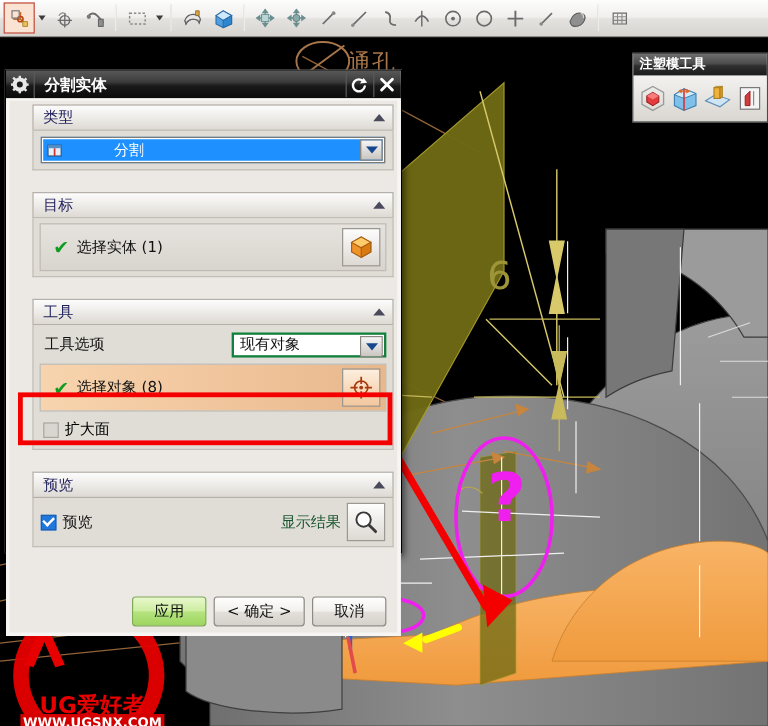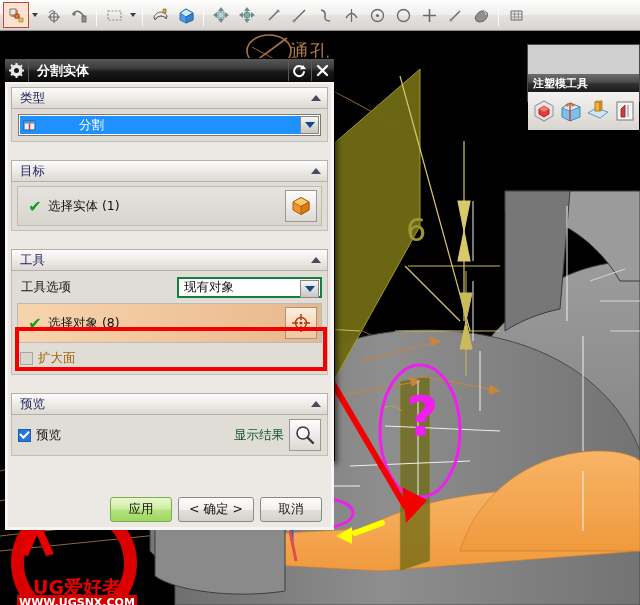--- a/index.html
+++ b/index.html
@@ -116,21 +116,20 @@
   #mold-title {
     height: 18px;
     background: linear-gradient(to bottom, #6e6e6e 0%, #4b4b4b 45%, #2f2f2f 55%, #1b1b1b 100%);
     color: #ffffff;
     font-size: 11px; font-weight: bold;
     line-height: 18px;
     padding-left: 5px;
     white-space: nowrap;
     overflow: hidden;
     font-family: Liberation Sans, sans-serif;
-    margin-top: 29px;
   }
   #mold-icons {
     display: flex; align-items: center;
     height: 38px;
     background: linear-gradient(to bottom, #f3f2f0, #d9d6d1);
     padding-left: 2px;
   }
   .mold-btn {
     width: 28px; height: 34px;
     display: flex; align-items: center; justify-content: center;
@@ -168,21 +167,21 @@
     border-left: 1px solid #5a5a5a;
   }
   #dlg-reset { right: 25px; }
   #dlg-close { right: 2px; }
 
   #dlg-body {
     height: 448px;
     background: #ece9e4;
     border: 3px solid #f6f5f3;
     border-top: 2px solid #f6f5f3;
-    padding: 3px 3px 0 3px;
+    padding: 3px 3px 0 19px;
     position: relative;
   }
 
   
   .sec-head {
     height: 22px;
     background: linear-gradient(to bottom, #fcfcfc 0%, #eceae6 55%, #ddd9d3 100%);
     border: 1px solid #b5b1aa;
     display: flex; align-items: center; justify-content: space-between;
     margin-top: 18px;
@@ -295,21 +294,21 @@
   }
   .ckbox.checked { background: #2277dd; border-color: #1a5fae; }
   .ckbox.checked::after {
     content: ""; display: block;
     width: 7px; height: 4px;
     border-left: 2px solid #fff; border-bottom: 2px solid #fff;
     transform: rotate(-45deg) translate(1px,-1px);
   }
   .ckbox.disabled { background: #d9d6d1; border-color: #aaa6a0; }
   .cb-text { font-size: 12.5px; color: #111; font-family: "DejaVu Sans", sans-serif; }
-  .cb-text.dis { color: #a16207; font-family: Liberation Mono, monospace; }
+  .cb-text.dis { color: #000000; font-family: Liberation Mono, monospace; }
 
   .prev-row { display: flex; align-items: center; height: 36px; }
   .prev-right { margin-left: auto; display: flex; align-items: center; }
   .prev-right .prl {
     font-size: 12.5px; color: #14532d; margin-right: 5px;
     font-family: "DejaVu Sans", sans-serif;
   }
 
   
   #dlg-footer {

